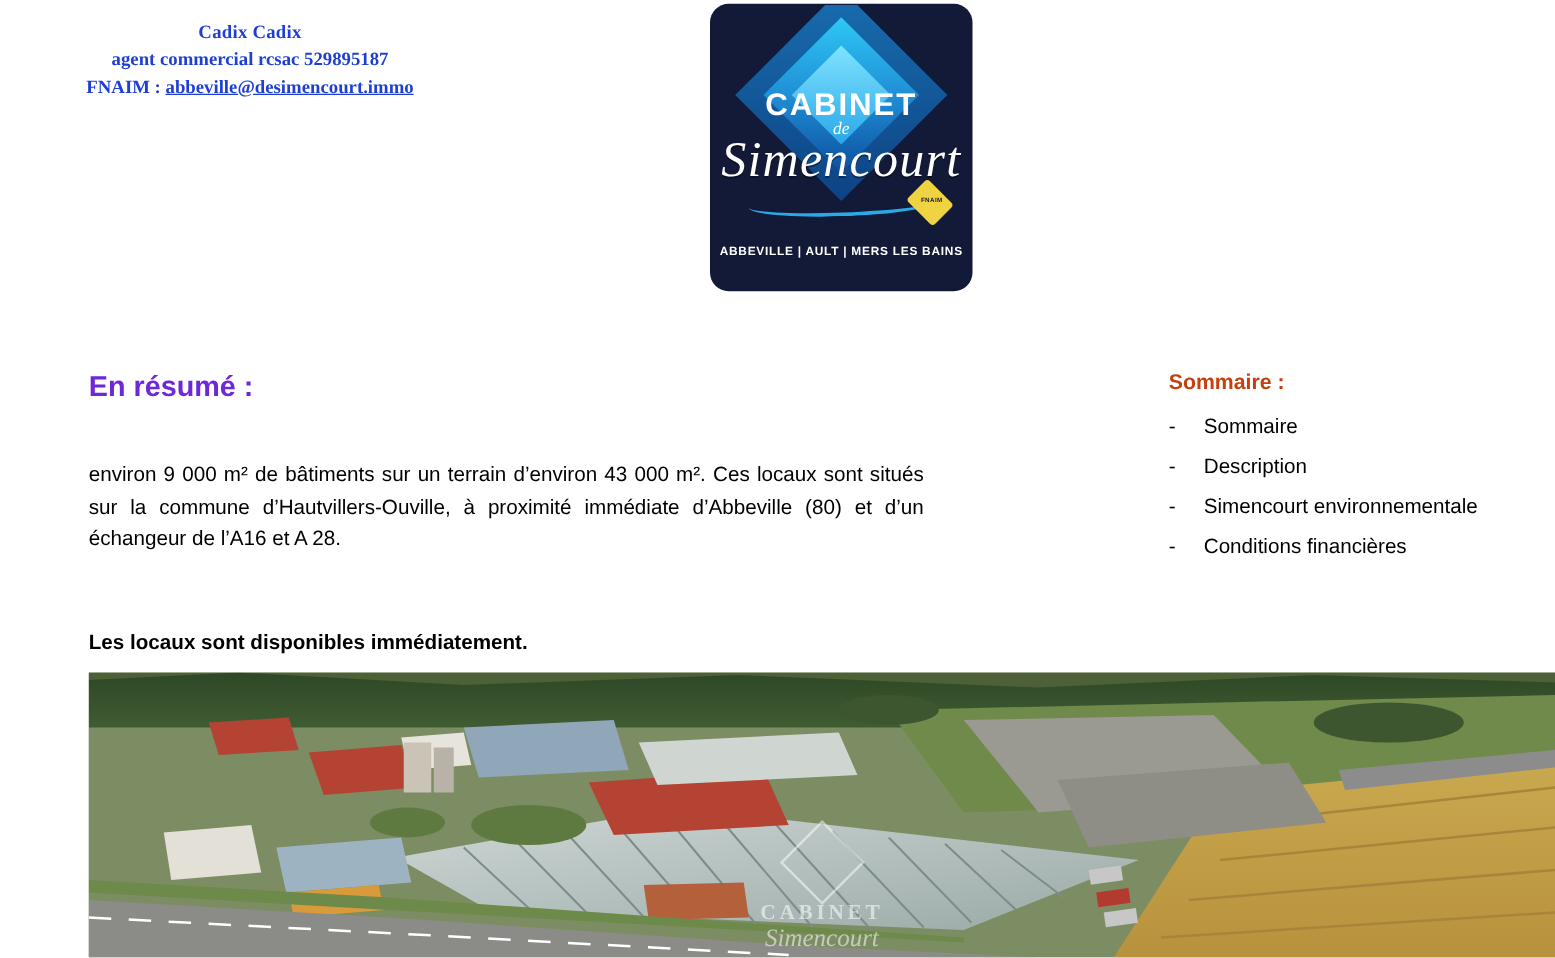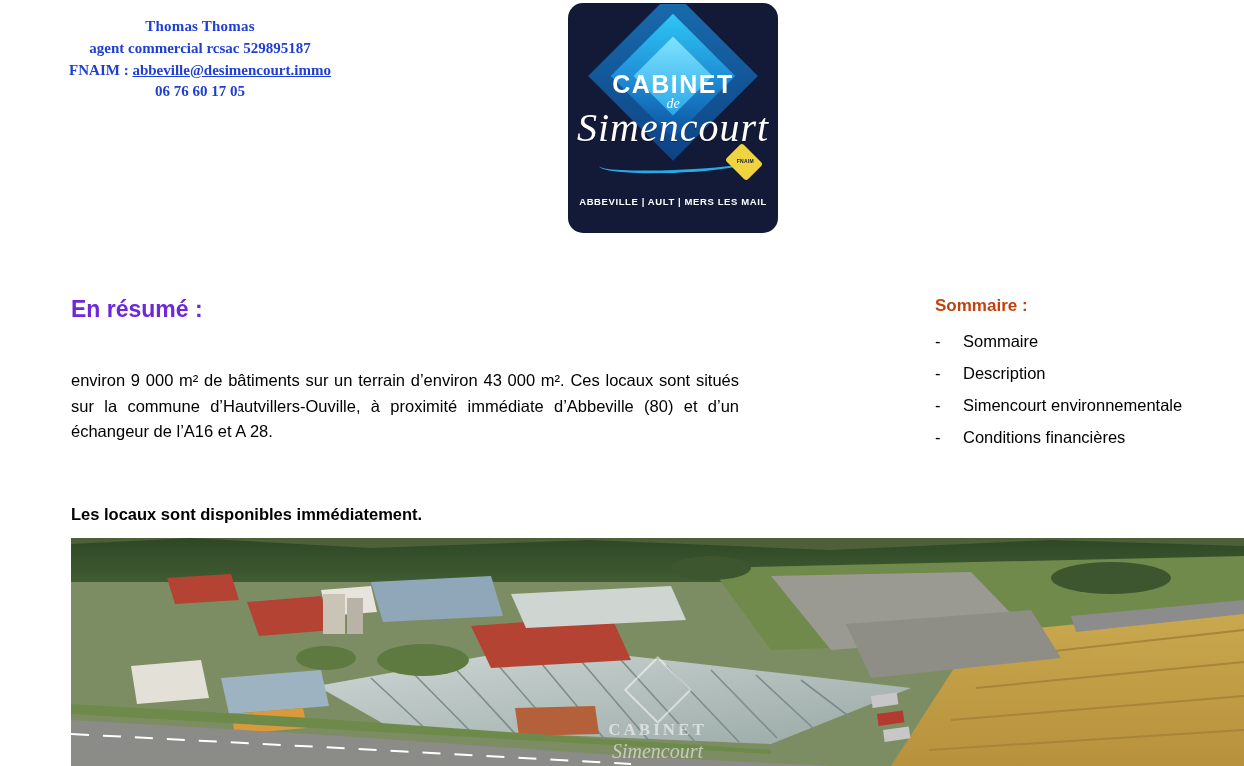--- a/index.html
+++ b/index.html
@@ -262,43 +262,42 @@
   .photo-watermark .wm-script {
     font-family: "Liberation Serif", serif;
     font-style: italic;
     font-size: 20px;
   }
 </style>
 </head>
 <body>
 
 <div class="contact">
-  <div class="line1">Thomas Thomas</div>
+  <div class="line1">Cadix Cadix</div>
   <div class="line2">agent commercial rcsac 529895187</div>
   <div class="line3">
     <span class="mail-label">FNAIM :</span>
     <a class="mail-link" href="#">abbeville@desimencourt.immo</a>
   </div>
-  <div class="line4">06 76 60 17 05</div>
 </div>
 
 <div class="logo">
   <div class="logo-diamond-wrap">
     <div class="diamond outer"></div>
     <div class="diamond"></div>
     <div class="diamond inner"></div>
   </div>
   <div class="logo-cabinet">CABINET</div>
   <div class="logo-de">de</div>
   <div class="logo-script">Simencourt</div>
   <div class="logo-swoosh"></div>
   <div class="logo-badge">
     <span>FNAIM</span>
   </div>
-  <div class="logo-cities">ABBEVILLE  |  AULT  |  MERS LES MAIL</div>
+  <div class="logo-cities">ABBEVILLE  |  AULT  |  MERS LES BAINS</div>
 </div>
 
 <div class="summary-title">En résumé :</div>
 <div class="summary-body">environ 9 000 m² de bâtiments sur un terrain d’environ 43 000 m². Ces locaux sont situés sur la commune d’Hautvillers-Ouville, à proximité immédiate d’Abbeville (80) et d’un échangeur de l’A16 et A 28.</div>
 <div class="summary-avail">Les locaux sont disponibles immédiatement.</div>
 
 <div class="sommaire">
   <h3>Sommaire :</h3>
   <ul>
     <li>

